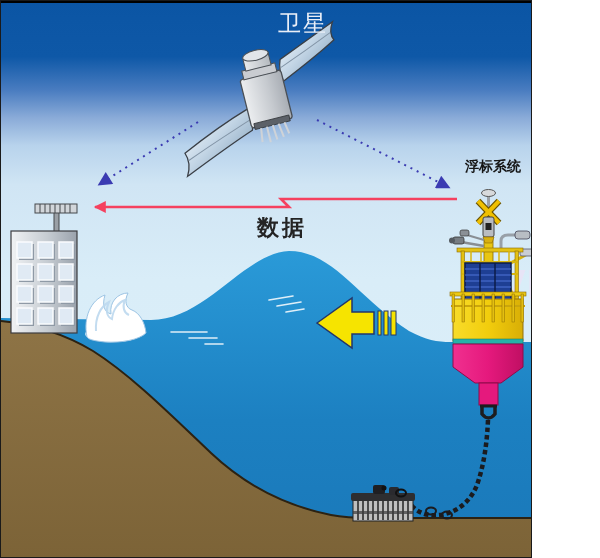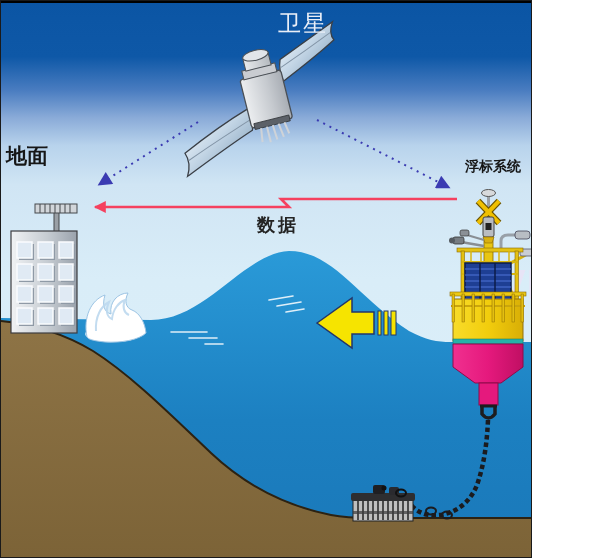--- a/index.html
+++ b/index.html
@@ -11,21 +11,21 @@
       #0b55a4 0%, #0e58a7 10%, #497cc0 16%, #8aabd8 21%,
       #b8d3ec 26%, #d0e5f4 33%, #d9edf8 50%, #ddeff9 100%);
   }
   #topbar{position:absolute;left:0;top:0;width:600px;height:2px;background:#000;}
   svg{position:absolute;left:0;top:0;}
   .lbl{position:absolute;z-index:5;white-space:nowrap;}
   .lbl-dark{color:#161616;font-weight:600;}
   #satellite-label{left:277px;top:7px;font-size:23px;color:#e9eef7;font-weight:500;letter-spacing:2px;}
   #ground-label{left:5px;top:144px;font-size:21px;line-height:25px;}
   #buoy-label{left:464px;top:157px;font-size:14px;}
-  #data-label{left:256px;top:212px;font-size:18px;color:#242424;font-weight:600;letter-spacing:3px;}
+  #data-label{left:256px;top:212px;font-size:22px;color:#242424;font-weight:600;letter-spacing:3px;}
 </style>
 </head>
 <body>
 
 <div id="stage">
   <div id="topbar"></div>
 
   <svg width="600" height="558" viewBox="0 0 600 558">
     <defs>
       <linearGradient id="seaGrad" x1="0" y1="0" x2="0" y2="1">
@@ -310,17 +310,16 @@
         <rect x="372" y="484" width="12" height="9" rx="2" fill="#1f1f22"></rect>
         <rect x="388" y="486" width="10" height="8" rx="2" fill="#2a2a2e"></rect>
         <circle cx="383" cy="487" r="2.5" fill="#111"></circle>
         <ellipse cx="400" cy="492" rx="5" ry="3.5" fill="none" stroke="#111" stroke-width="2"></ellipse>
       </g>
     </g>
   </svg>
 
   <div class="lbl" id="satellite-label">卫星</div>
   <div class="lbl lbl-dark" id="ground-label">
-    <div>地面</div>
   </div>
   <div class="lbl lbl-dark" id="buoy-label">浮标系统</div>
   <div class="lbl" id="data-label">数据</div>
 </div>
 
 </body></html>

